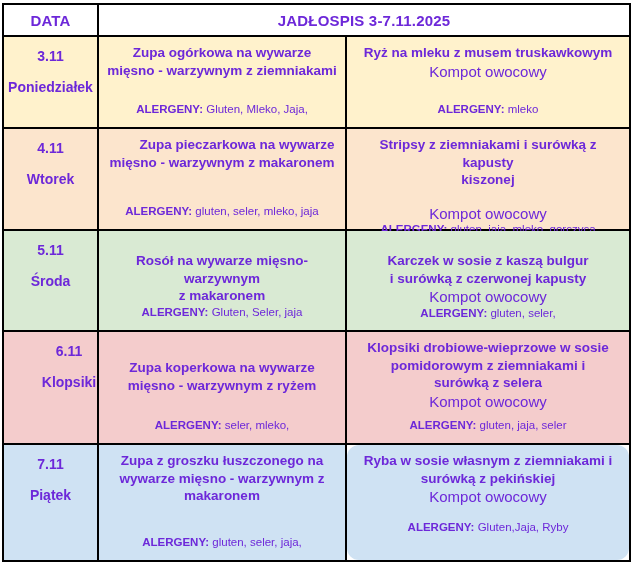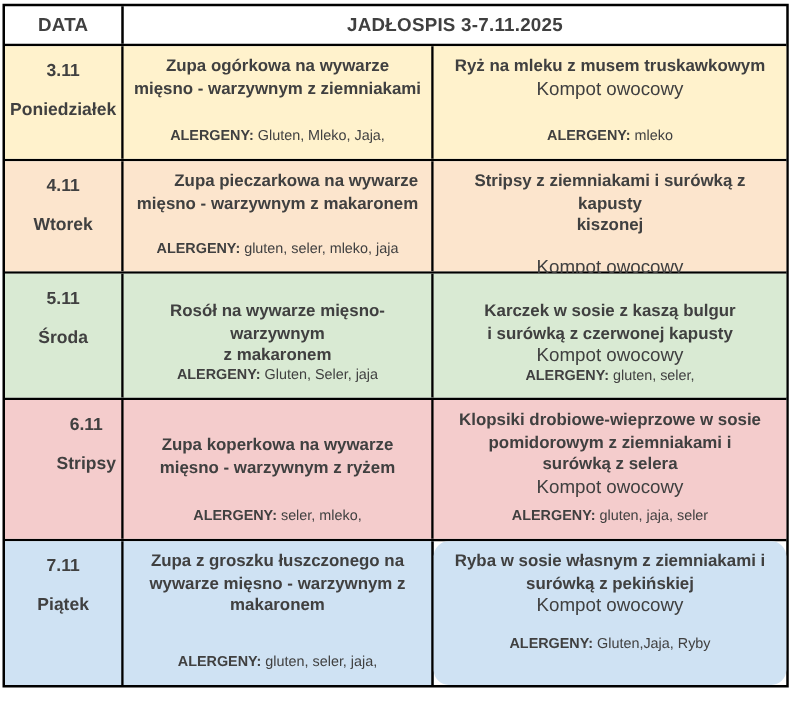--- a/index.html
+++ b/index.html
@@ -1,20 +1,20 @@
 <!DOCTYPE html>
 <html lang="pl"><head>
 <meta charset="utf-8">
 <style>
   html, body { margin: 0; padding: 0; background: #ffffff; }
   .page {
     width: 634px; height: 566px;
     background: #ffffff;
     font-family: "Liberation Sans", "DejaVu Sans", sans-serif;
-    color: #404040;
+    color: #6d28d9;
     box-sizing: border-box;
     position: relative;
   }
   .menu-table {
     position: absolute; left: 2px; top: 3px;
     width: 629px;
     border: 2px solid #000;
     box-sizing: border-box;
     display: flex; flex-direction: column;
     background: #fff;
@@ -32,21 +32,21 @@
   .col-soup { width: 248px; border-right: 2px solid #000; flex: none; }
   .col-main { flex: 1; }
 
   
   .row-header { height: 32px; }
   .row-header .cell { justify-content: center; padding: 0 4px; }
   .header-label { font-weight: bold; font-size: 15px; letter-spacing: 0.2px; }
 
   
   .row-mon { height: 92px; }
-  .row-tue { height: 90px; }
+  .row-tue { height: 102px; }
   .row-wed { height: 101px; }
   .row-thu { height: 113px; }
   .row-fri { height: 115px; }
 
   .date-num { font-weight: bold; font-size: 14px; margin-top: 4px; }
   .day-name { font-weight: bold; font-size: 14px; margin-top: 15px; }
 
   .dish {
     font-weight: bold; font-size: 13.5px; line-height: 1.3;
     white-space: pre-line;
@@ -146,21 +146,21 @@
         <div class="allergens">
           <span class="lbl">ALERGENY: </span>
           <span>gluten, seler,</span>
         </div>
       </div>
     </div>
 
     <div class="t-row row-thu">
       <div class="cell col-date" style="background: rgb(244, 204, 204); padding-left: 45px;">
         <span class="date-num">6.11</span>
-        <span class="day-name">Stripsy</span>
+        <span class="day-name">Klopsiki</span>
       </div>
       <div class="cell col-soup" style="background: rgb(244, 204, 204);">
         <span class="dish mt-20">Zupa koperkowa na wywarze
 mięsno - warzywnym z ryżem</span>
         <div class="allergens">
           <span class="lbl">ALERGENY: </span>
           <span>seler, mleko,</span>
         </div>
       </div>
       <div class="cell col-main" style="background: rgb(244, 204, 204);">

